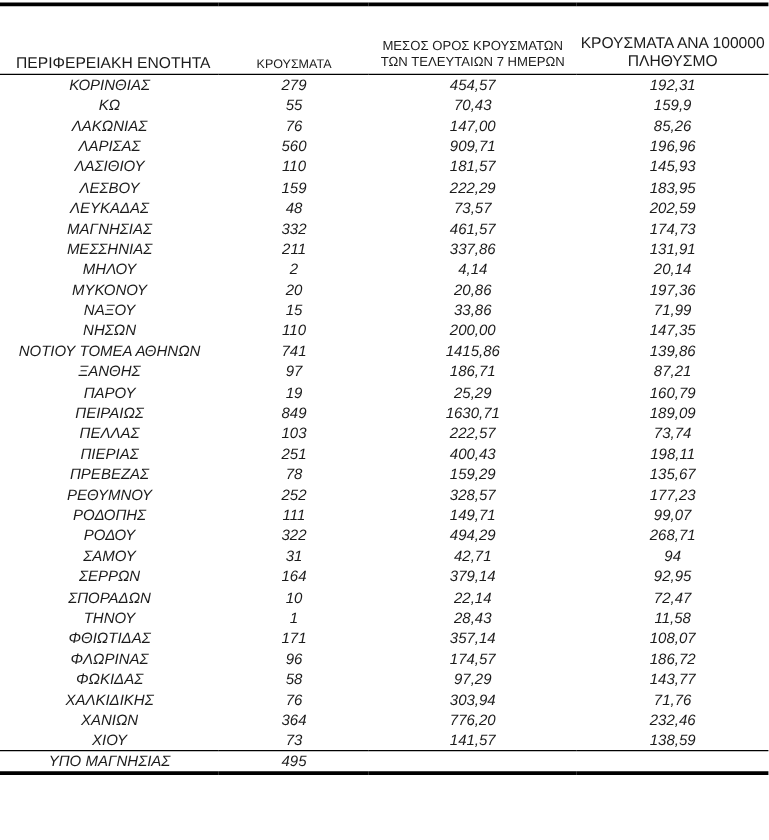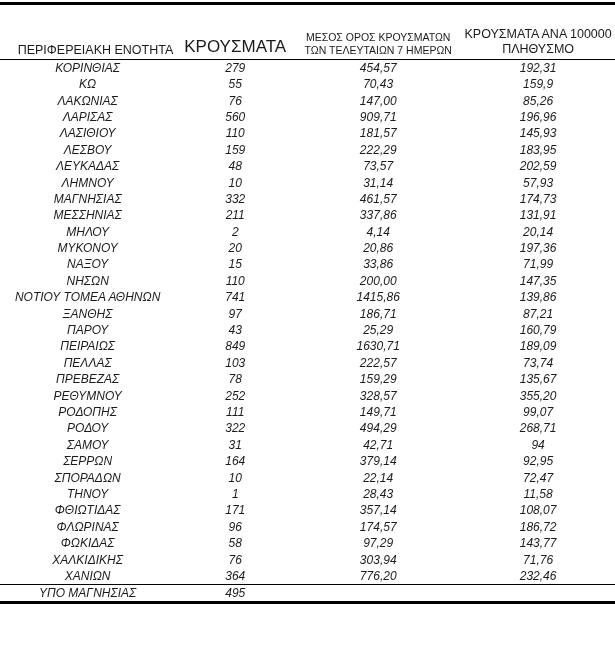--- a/index.html
+++ b/index.html
@@ -11,22 +11,22 @@
   table{
     width:100%;border-collapse:collapse;table-layout:fixed;
     border-top:3px solid #000;border-bottom:3px solid #000;
   }
   col.c1{width:28.5%;} col.c2{width:19.5%;} col.c3{width:27%;} col.c4{width:25%;}
   thead tr{height:56px;border-bottom:1.5px solid #000;}
   thead th{
     vertical-align:bottom;font-weight:normal;text-align:center;
     padding:0 2px 2px 2px;letter-spacing:0;
   }
-  thead th.col1{text-align:right;padding-left:8px;font-size:12.5px;}
-  thead th.col2{font-size:17px;}
+  thead th.col1{text-align:center;padding-left:8px;font-size:12.5px;}
+  thead th.col2{font-size:10px;}
   thead th.col3{font-size:10.5px;line-height:13px;}
   thead th.col4{font-size:12.5px;line-height:15px;margin-left:36px;}
   .hline{display:block;white-space:nowrap;}
   tbody tr{height:16.4px;font-style:italic;}
   tbody td{
     text-align:center;font-size:12px;line-height:16px;
     padding:0 2px;white-space:nowrap;overflow:hidden;
   }
   tbody tr:last-child{border-top:1.5px solid #000;height:15px;}
 </style>
@@ -96,26 +96,20 @@
           <td>222,29</td>
           <td>183,95</td>
         </tr>
         <tr>
           <td>ΛΕΥΚΑΔΑΣ</td>
           <td>48</td>
           <td>73,57</td>
           <td>202,59</td>
         </tr>
         <tr>
-          <td>ΛΗΜΝΟΥ</td>
-          <td>10</td>
-          <td>31,14</td>
-          <td>57,93</td>
-        </tr>
-        <tr>
           <td>ΜΑΓΝΗΣΙΑΣ</td>
           <td>332</td>
           <td>461,57</td>
           <td>174,73</td>
         </tr>
         <tr>
           <td>ΜΕΣΣΗΝΙΑΣ</td>
           <td>211</td>
           <td>337,86</td>
           <td>131,91</td>
@@ -151,47 +145,53 @@
           <td>139,86</td>
         </tr>
         <tr>
           <td>ΞΑΝΘΗΣ</td>
           <td>97</td>
           <td>186,71</td>
           <td>87,21</td>
         </tr>
         <tr>
           <td>ΠΑΡΟΥ</td>
-          <td>43</td>
+          <td>19</td>
           <td>25,29</td>
           <td>160,79</td>
         </tr>
         <tr>
           <td>ΠΕΙΡΑΙΩΣ</td>
           <td>849</td>
           <td>1630,71</td>
           <td>189,09</td>
         </tr>
         <tr>
           <td>ΠΕΛΛΑΣ</td>
           <td>103</td>
           <td>222,57</td>
           <td>73,74</td>
         </tr>
         <tr>
+          <td>ΠΙΕΡΙΑΣ</td>
+          <td>251</td>
+          <td>400,43</td>
+          <td>198,11</td>
+        </tr>
+        <tr>
           <td>ΠΡΕΒΕΖΑΣ</td>
           <td>78</td>
           <td>159,29</td>
           <td>135,67</td>
         </tr>
         <tr>
           <td>ΡΕΘΥΜΝΟΥ</td>
           <td>252</td>
           <td>328,57</td>
-          <td>355,20</td>
+          <td>177,23</td>
         </tr>
         <tr>
           <td>ΡΟΔΟΠΗΣ</td>
           <td>111</td>
           <td>149,71</td>
           <td>99,07</td>
         </tr>
         <tr>
           <td>ΡΟΔΟΥ</td>
           <td>322</td>
@@ -244,20 +244,26 @@
           <td>ΧΑΛΚΙΔΙΚΗΣ</td>
           <td>76</td>
           <td>303,94</td>
           <td>71,76</td>
         </tr>
         <tr>
           <td>ΧΑΝΙΩΝ</td>
           <td>364</td>
           <td>776,20</td>
           <td>232,46</td>
+        </tr>
+        <tr>
+          <td>ΧΙΟΥ</td>
+          <td>73</td>
+          <td>141,57</td>
+          <td>138,59</td>
         </tr>
         <tr>
           <td>ΥΠΟ ΜΑΓΝΗΣΙΑΣ</td>
           <td>495</td>
           <td></td>
           <td></td>
         </tr>
       </tbody>
   </table>
 </div>

